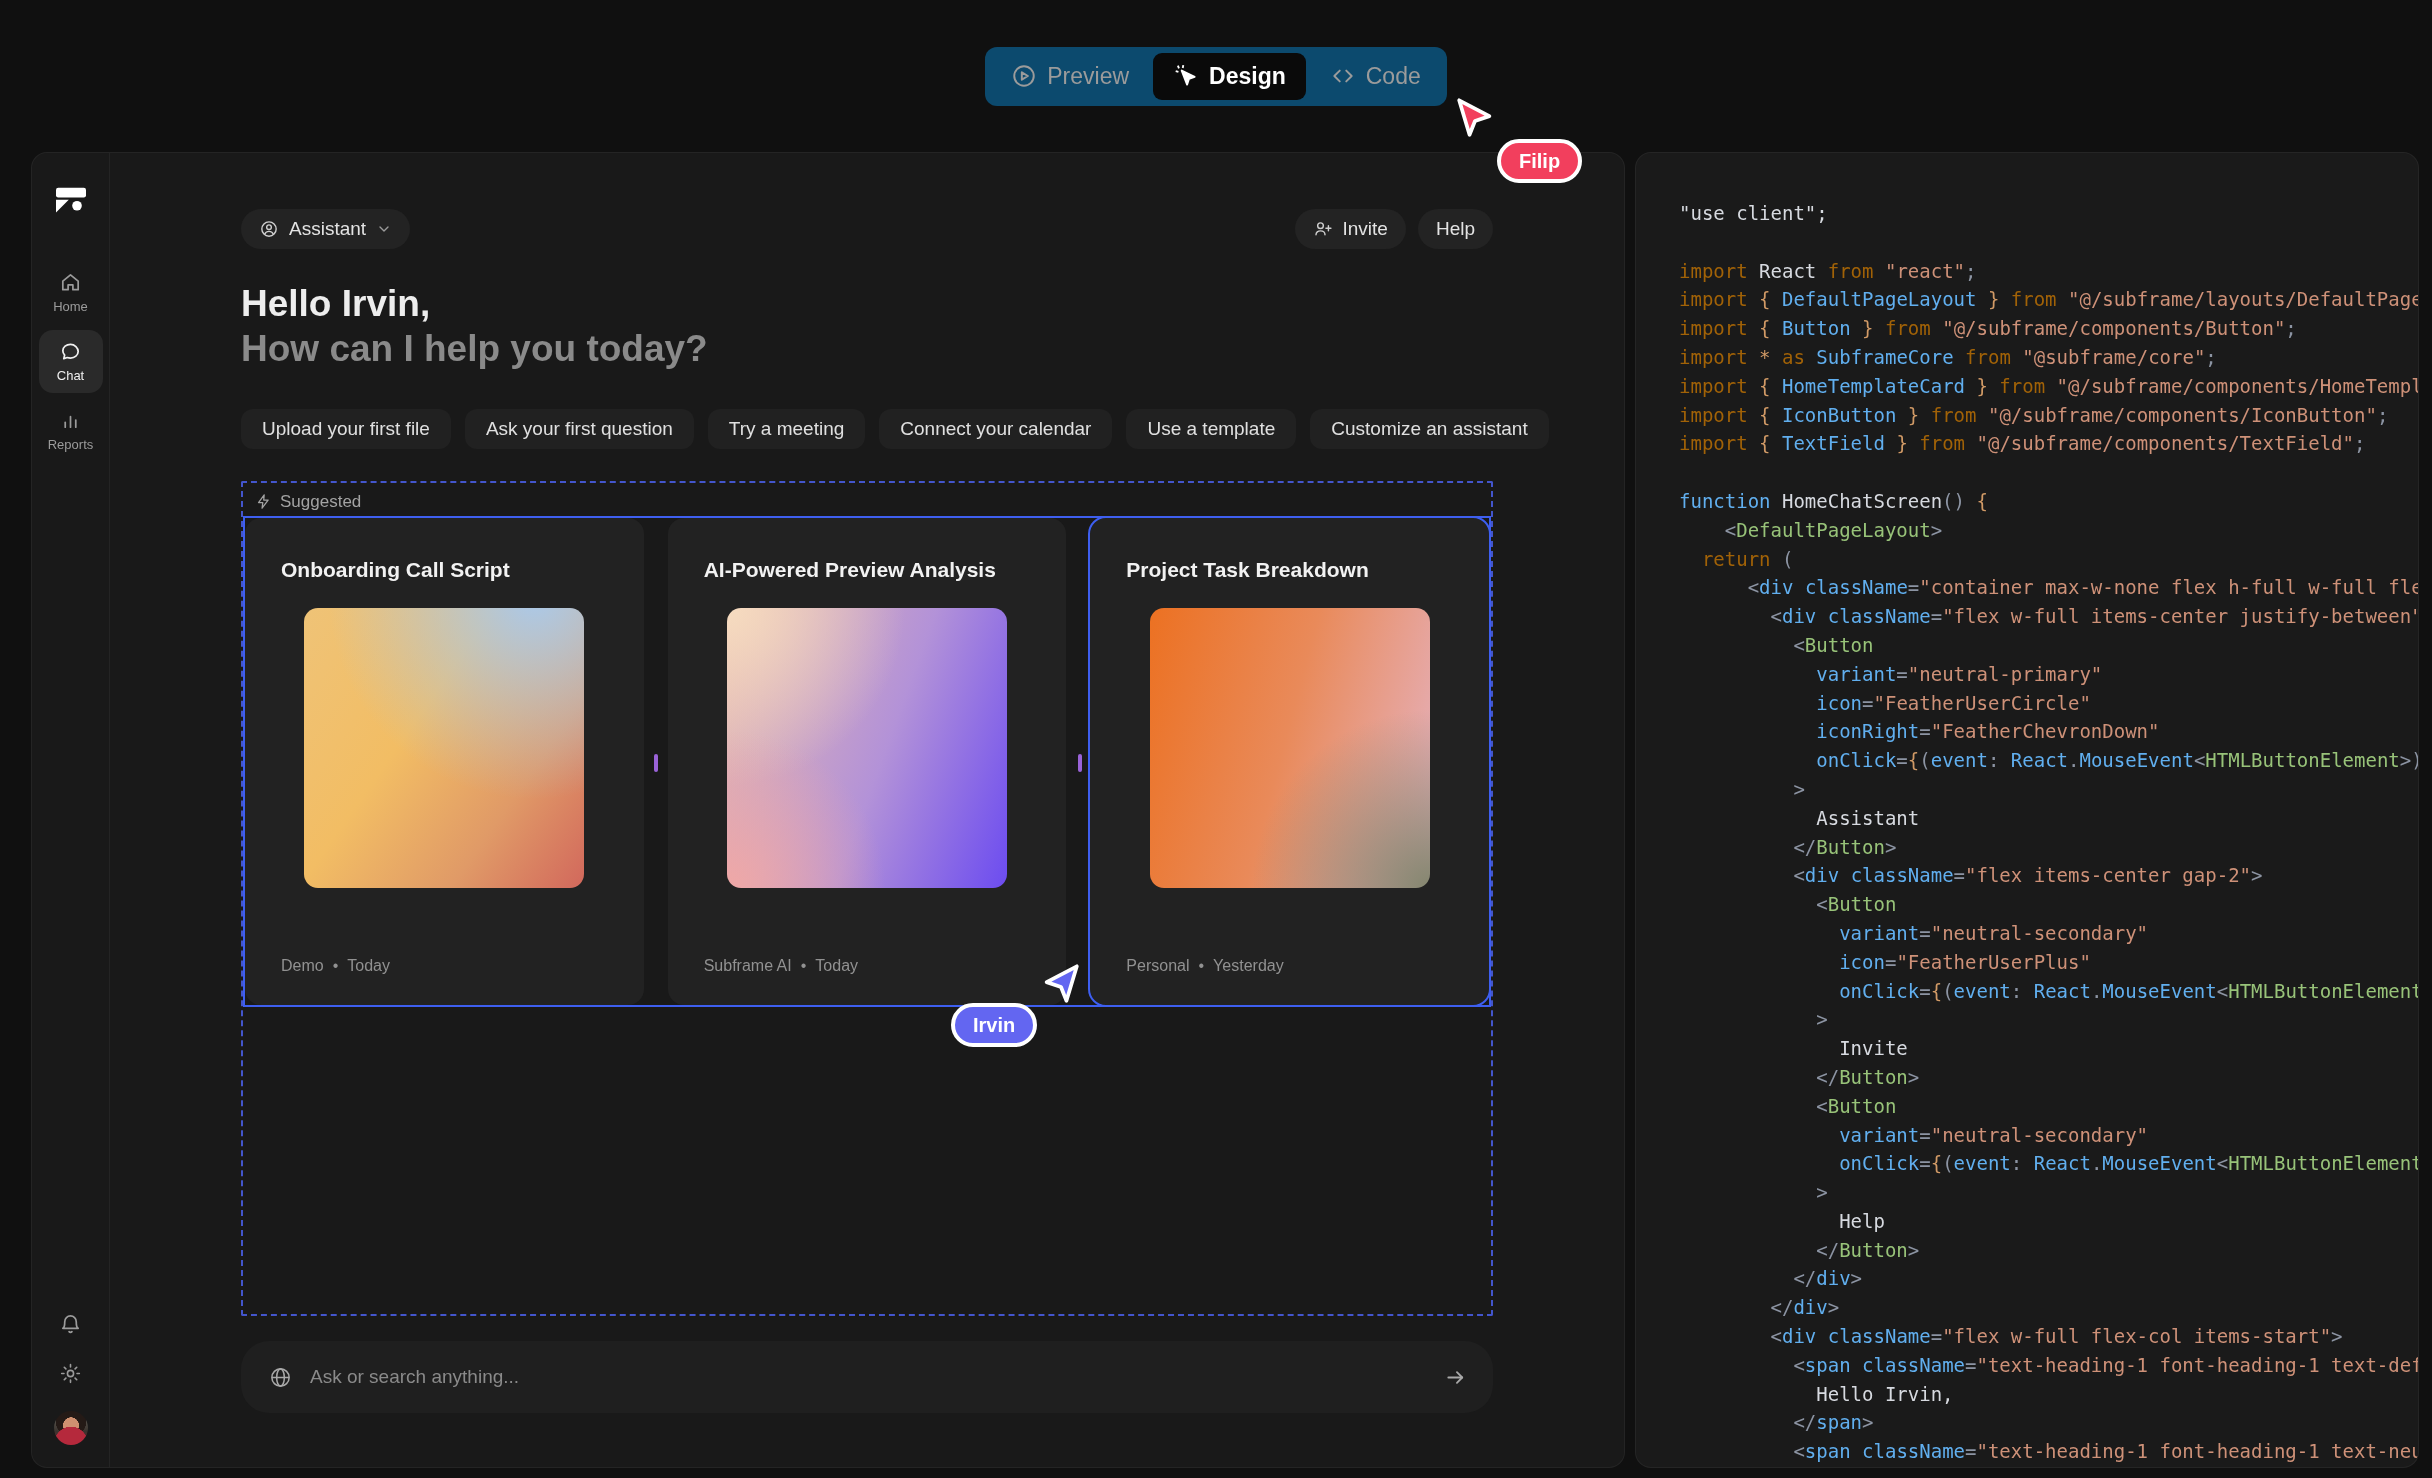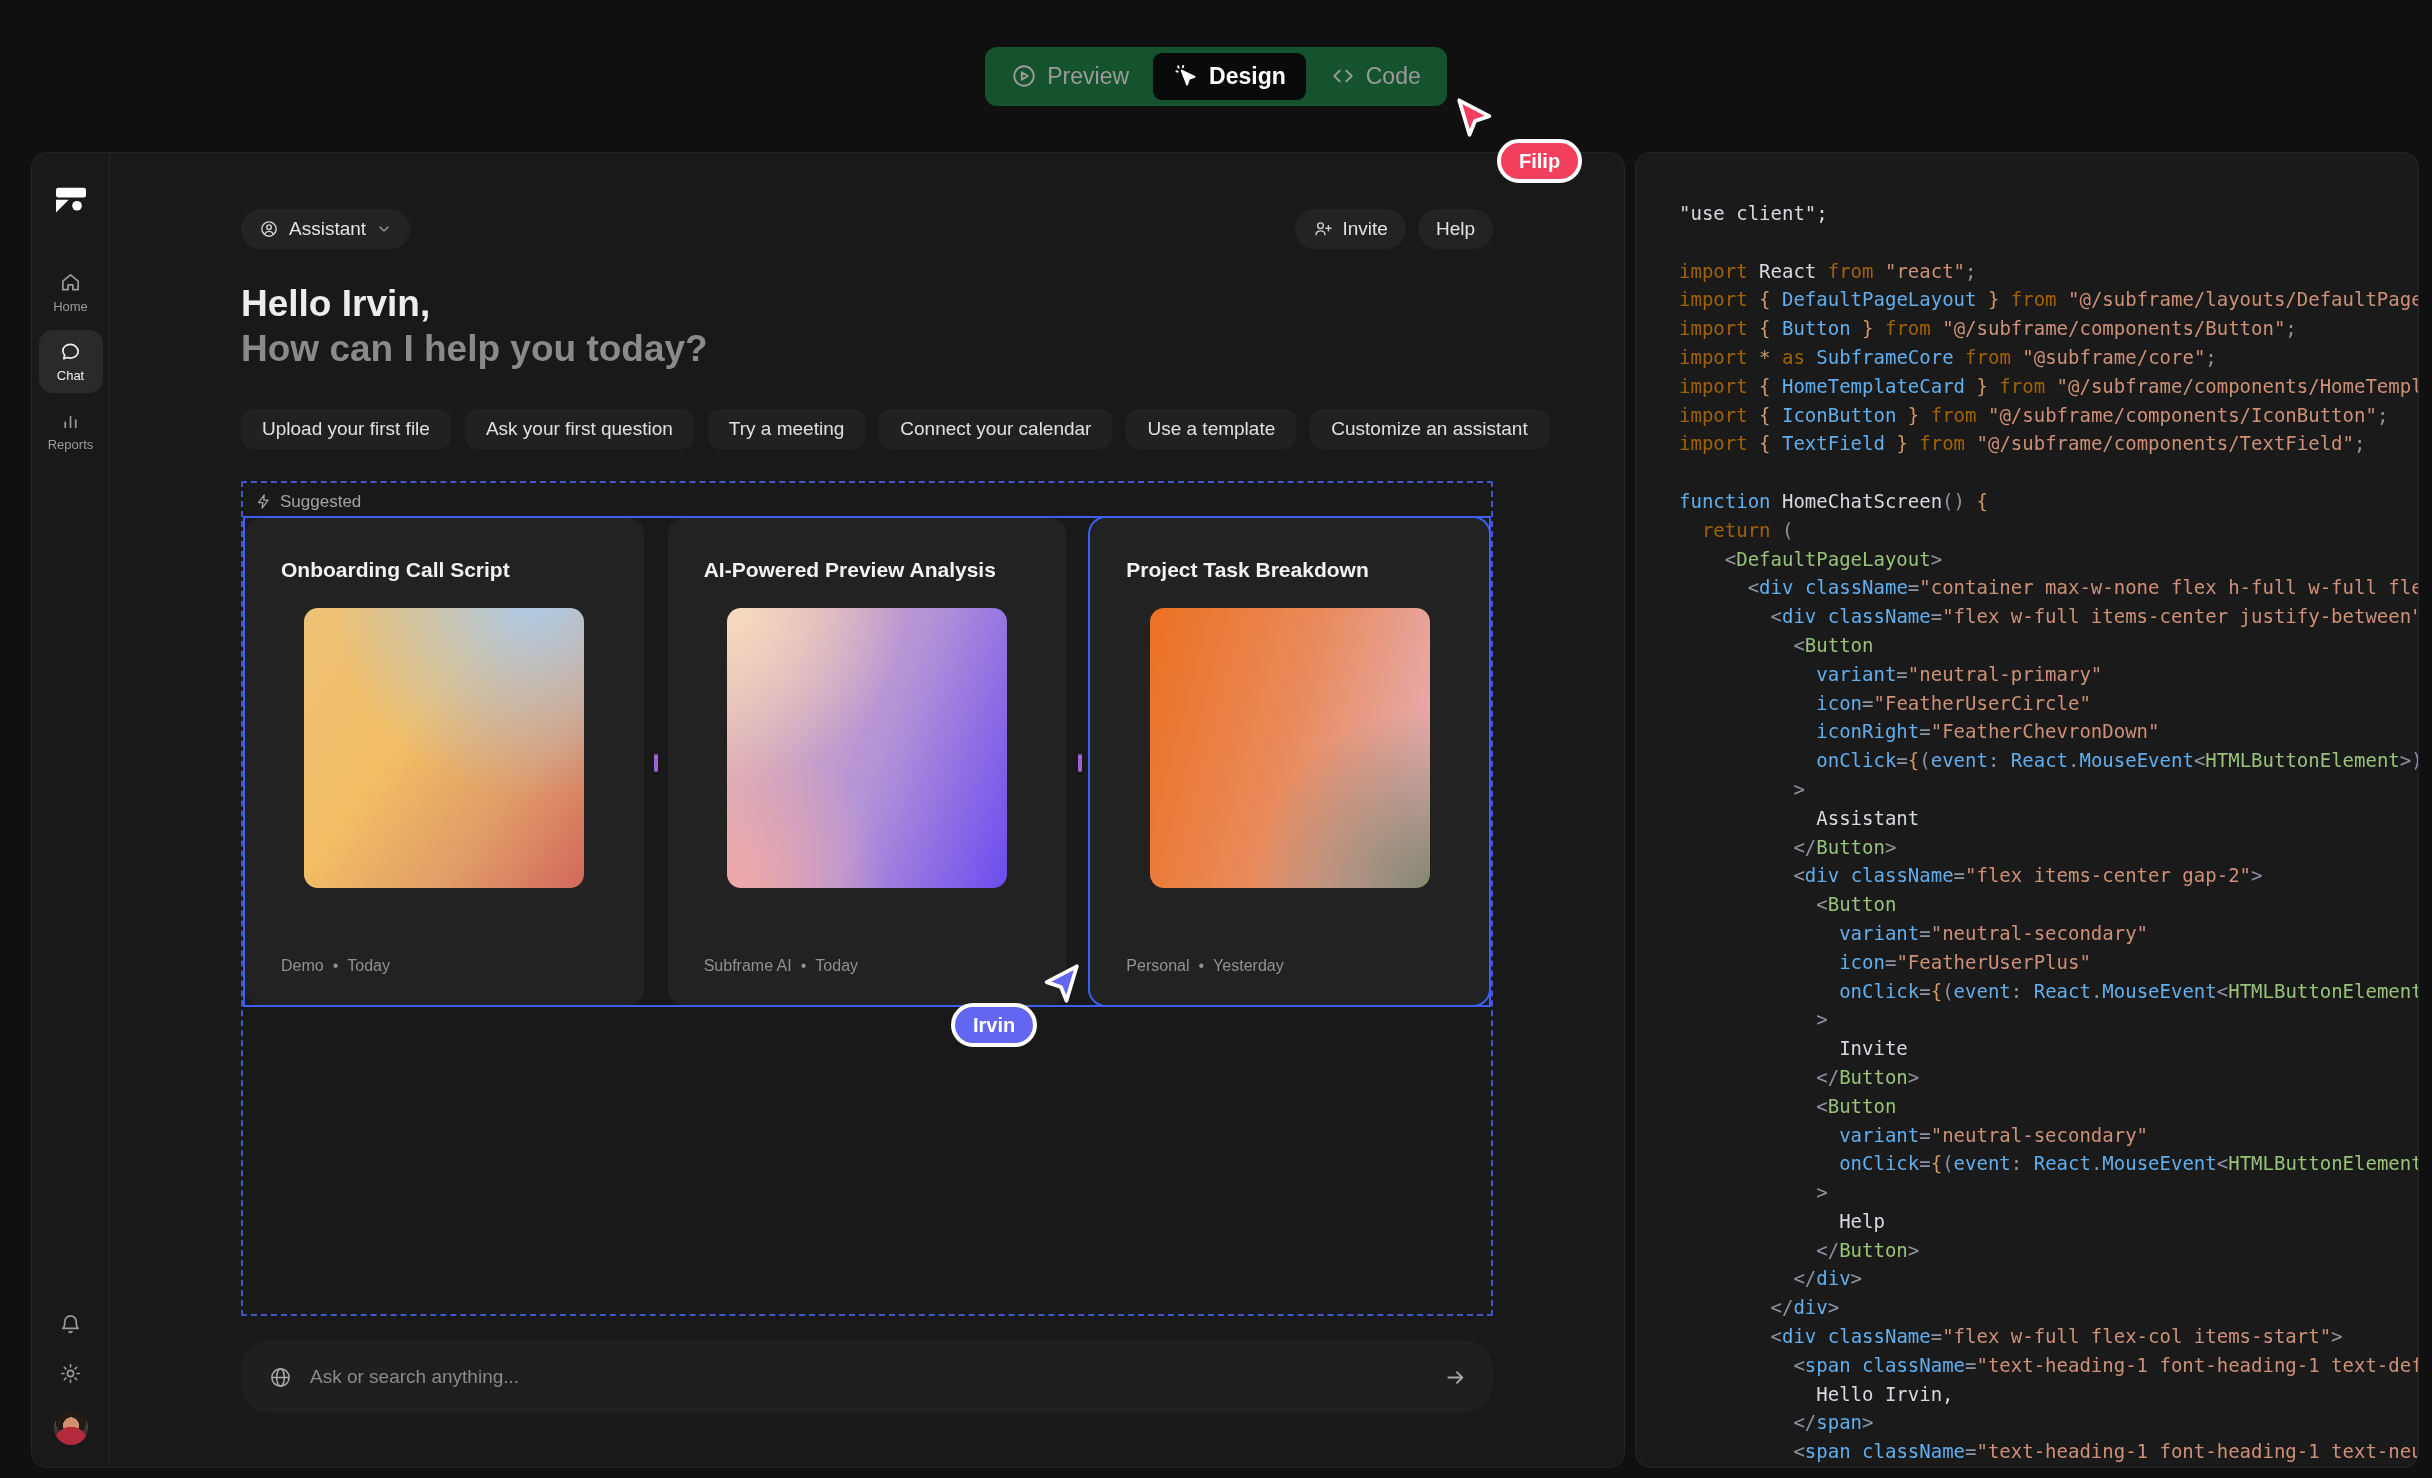--- a/index.html
+++ b/index.html
@@ -1,21 +1,21 @@
 <!DOCTYPE html>
 <html><head>
 <meta charset="utf-8">
 <style>
   * { margin:0; padding:0; box-sizing:border-box; }
   html,body { width:2432px; height:1478px; overflow:hidden; }
   body { background:#101010; font-family:"Liberation Sans", sans-serif; color:#e5e5e5; position:relative; }
 
   
   .topbar { height:152px; display:flex; align-items:center; justify-content:center; }
-  .seg { display:flex; align-items:center; background:#14532d; border-radius:12px; padding:6px; gap:4px; }
+  .seg { display:flex; align-items:center; background:#0c4a6e; border-radius:12px; padding:6px; gap:4px; }
   .seg-item { display:flex; align-items:center; gap:10px; padding:10px 20px; border-radius:9px;
               color:#9b9b9b; font-size:23px; font-weight:500; cursor:default; }
   .seg-item svg { width:26px; height:26px; }
   .seg-item.active { background:#0a0a0a; color:#fff; font-weight:600; }
 
   
   .workspace { position:absolute; left:31px; top:152px; right:13px; bottom:10px; display:flex; gap:10px; }
   .canvas { flex:0 0 1594px; background:#191919; border:1px solid rgba(255,255,255,.05); border-radius:16px;
             display:flex; overflow:hidden; }
   .code-panel { flex:1; background:#1a1a1a; border:1px solid rgba(255,255,255,.05); border-radius:16px;
@@ -273,22 +273,22 @@
         <div class="code-line">&nbsp;</div>
         <div class="code-line"><span class="tk-k">import</span><span class="tk-t"> React </span><span class="tk-k">from</span><span class="tk-t"> </span><span class="tk-s">"react"</span><span class="tk-p">;</span></div>
         <div class="code-line"><span class="tk-k">import</span><span class="tk-t"> </span><span class="tk-o">{</span><span class="tk-b"> DefaultPageLayout </span><span class="tk-o">}</span><span class="tk-t"> </span><span class="tk-k">from</span><span class="tk-t"> </span><span class="tk-s">"@/subframe/layouts/DefaultPageLayout"</span></div>
         <div class="code-line"><span class="tk-k">import</span><span class="tk-t"> </span><span class="tk-o">{</span><span class="tk-b"> Button </span><span class="tk-o">}</span><span class="tk-t"> </span><span class="tk-k">from</span><span class="tk-t"> </span><span class="tk-s">"@/subframe/components/Button"</span><span class="tk-p">;</span></div>
         <div class="code-line"><span class="tk-k">import</span><span class="tk-t"> </span><span class="tk-o">*</span><span class="tk-t"> </span><span class="tk-k">as</span><span class="tk-t"> </span><span class="tk-b">SubframeCore</span><span class="tk-t"> </span><span class="tk-k">from</span><span class="tk-t"> </span><span class="tk-s">"@subframe/core"</span><span class="tk-p">;</span></div>
         <div class="code-line"><span class="tk-k">import</span><span class="tk-t"> </span><span class="tk-o">{</span><span class="tk-b"> HomeTemplateCard </span><span class="tk-o">}</span><span class="tk-t"> </span><span class="tk-k">from</span><span class="tk-t"> </span><span class="tk-s">"@/subframe/components/HomeTemplateCard"</span></div>
         <div class="code-line"><span class="tk-k">import</span><span class="tk-t"> </span><span class="tk-o">{</span><span class="tk-b"> IconButton </span><span class="tk-o">}</span><span class="tk-t"> </span><span class="tk-k">from</span><span class="tk-t"> </span><span class="tk-s">"@/subframe/components/IconButton"</span><span class="tk-p">;</span></div>
         <div class="code-line"><span class="tk-k">import</span><span class="tk-t"> </span><span class="tk-o">{</span><span class="tk-b"> TextField </span><span class="tk-o">}</span><span class="tk-t"> </span><span class="tk-k">from</span><span class="tk-t"> </span><span class="tk-s">"@/subframe/components/TextField"</span><span class="tk-p">;</span></div>
         <div class="code-line">&nbsp;</div>
         <div class="code-line"><span class="tk-b">function</span><span class="tk-t"> HomeChatScreen</span><span class="tk-p">()</span><span class="tk-t"> </span><span class="tk-o">{</span></div>
+        <div class="code-line"><span class="tk-t">    </span><span class="tk-p">&lt;</span><span class="tk-g">DefaultPageLayout</span><span class="tk-p">&gt;</span></div>
         <div class="code-line"><span class="tk-t">  </span><span class="tk-k">return</span><span class="tk-t"> </span><span class="tk-p">(</span></div>
-        <div class="code-line"><span class="tk-t">    </span><span class="tk-p">&lt;</span><span class="tk-g">DefaultPageLayout</span><span class="tk-p">&gt;</span></div>
         <div class="code-line"><span class="tk-t">      </span><span class="tk-p">&lt;</span><span class="tk-b">div</span><span class="tk-t"> </span><span class="tk-b">className</span><span class="tk-p">=</span><span class="tk-s">"container max-w-none flex h-full w-full flex-col items-center gap-6"</span></div>
         <div class="code-line"><span class="tk-t">        </span><span class="tk-p">&lt;</span><span class="tk-b">div</span><span class="tk-t"> </span><span class="tk-b">className</span><span class="tk-p">=</span><span class="tk-s">"flex w-full items-center justify-between"</span></div>
         <div class="code-line"><span class="tk-t">          </span><span class="tk-p">&lt;</span><span class="tk-g">Button</span></div>
         <div class="code-line"><span class="tk-t">            </span><span class="tk-b">variant</span><span class="tk-p">=</span><span class="tk-s">"neutral-primary"</span></div>
         <div class="code-line"><span class="tk-t">            </span><span class="tk-b">icon</span><span class="tk-p">=</span><span class="tk-s">"FeatherUserCircle"</span></div>
         <div class="code-line"><span class="tk-t">            </span><span class="tk-b">iconRight</span><span class="tk-p">=</span><span class="tk-s">"FeatherChevronDown"</span></div>
         <div class="code-line"><span class="tk-t">            </span><span class="tk-b">onClick</span><span class="tk-p">=</span><span class="tk-o">{</span><span class="tk-p">(</span><span class="tk-b">event</span><span class="tk-p">:</span><span class="tk-t"> </span><span class="tk-b">React</span><span class="tk-p">.</span><span class="tk-b">MouseEvent</span><span class="tk-p">&lt;</span><span class="tk-g">HTMLButtonElement</span><span class="tk-p">&gt;)</span></div>
         <div class="code-line"><span class="tk-t">          </span><span class="tk-p">&gt;</span></div>
         <div class="code-line"><span class="tk-t">            Assistant</span></div>
         <div class="code-line"><span class="tk-t">          </span><span class="tk-p">&lt;/</span><span class="tk-g">Button</span><span class="tk-p">&gt;</span></div>

